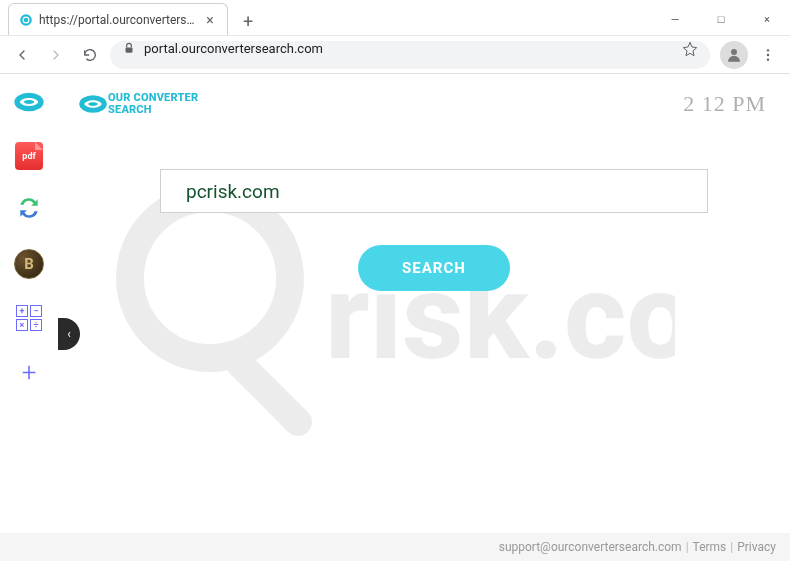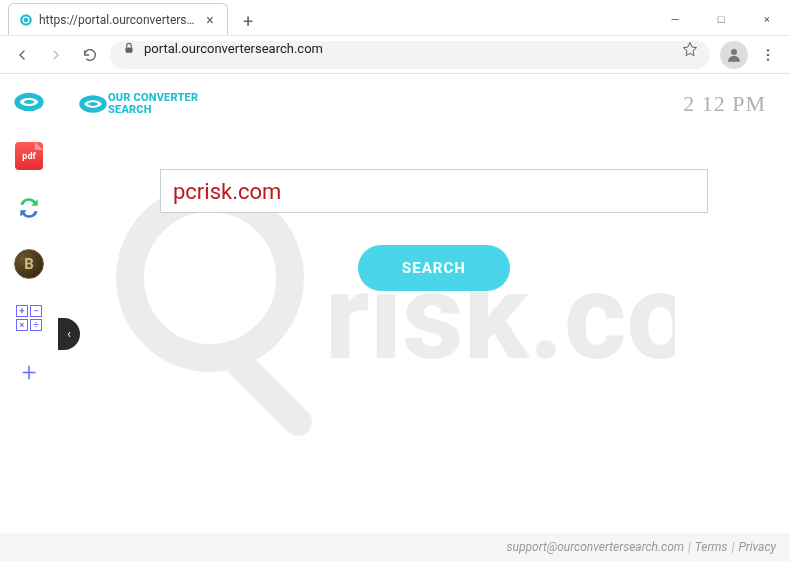--- a/index.html
+++ b/index.html
@@ -33,24 +33,24 @@
     .side-item { width: 32px; height: 32px; display: flex; align-items: center; justify-content: center; cursor: pointer; }
     .side-collapse { position: absolute; left: 58px; top: 244px; width: 22px; height: 32px; background: #2a2a2a; border-radius: 0 16px 16px 0; display: flex; align-items: center; justify-content: center; color: #fff; cursor: pointer; font-size: 12px; }
     
     .header-row { position: absolute; top: 10px; left: 78px; right: 24px; height: 40px; display: flex; align-items: center; }
     .brand { display: flex; align-items: center; }
     .brand-logo { width: 30px; height: 30px; }
     .brand-text { font-size: 11px; font-weight: 800; line-height: 1.1; color: #22bcd4; letter-spacing: 0.2px; }
     .clock { margin-left: auto; font-size: 22px; color: #b0b0b0; letter-spacing: 1px; font-weight: 400; font-family: Liberation Serif, serif; }
     
     .search-area { position: absolute; top: 95px; left: 160px; right: 82px; display: flex; flex-direction: column; align-items: center; }
-    .search-input { width: 100%; height: 44px; border: 1px solid #cfcfcf; padding: 0 12px; font-size: 22px; color: #b91c1c; outline: none; background: #fff; }
+    .search-input { width: 100%; height: 44px; border: 1px solid #cfcfcf; padding: 0 25px; font-size: 19px; color: #14532d; outline: none; background: #fff; }
     .search-btn { margin-top: 32px; background: #48d6e8; color: #fff; border: none; border-radius: 26px; padding: 14px 44px; font-size: 15px; font-weight: 700; letter-spacing: 1px; cursor: pointer; }
     
-    .footer { position: absolute; bottom: 0; left: 0; right: 0; height: 28px; background: #f5f5f5; display: flex; align-items: center; justify-content: flex-end; padding: 0 14px; font-size: 12px; color: #999; gap: 4px; font-style: italic; }
+    .footer { position: absolute; bottom: 0; left: 0; right: 0; height: 28px; background: #f5f5f5; display: flex; align-items: center; justify-content: flex-end; padding: 0 14px; font-size: 12px; color: #999; gap: 4px; }
     .footer a { color: #999; text-decoration: none; cursor: pointer; }
     .footer .sep { color: #bbb; }
     
     
     .watermark { position: absolute; top: 50%; left: 50%; transform: translate(-50%, -50%); pointer-events: none; opacity: 0.07; }
     
     
     .swirl-logo { width: 100%; height: 100%; }
     
     .pdf-icon { width: 28px; height: 28px; background: linear-gradient(180deg,#ff5a5a,#e62e2e); border-radius: 4px; position: relative; display: flex; align-items: center; justify-content: center; color: #fff; font-size: 9px; font-weight: 700; }

